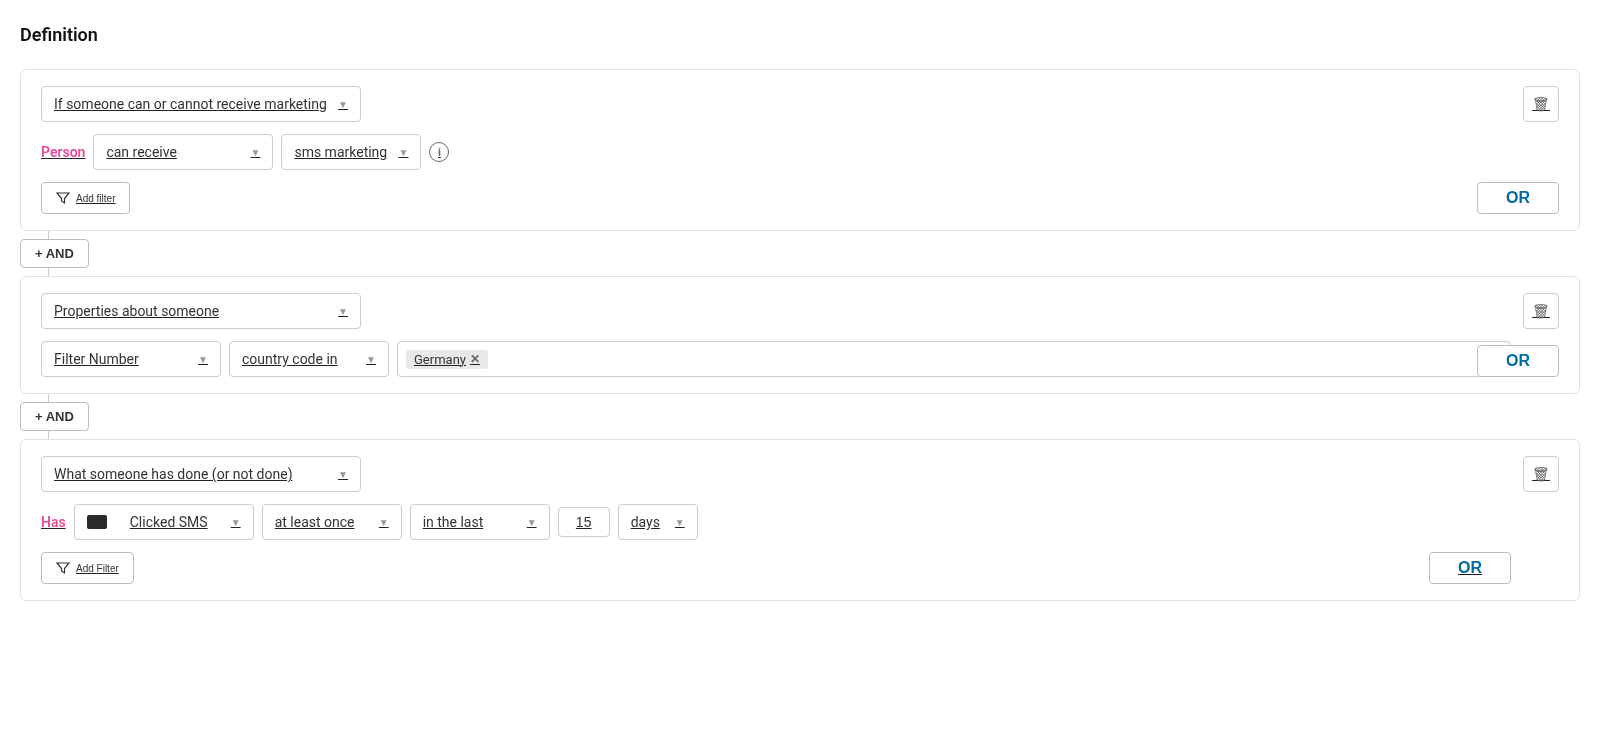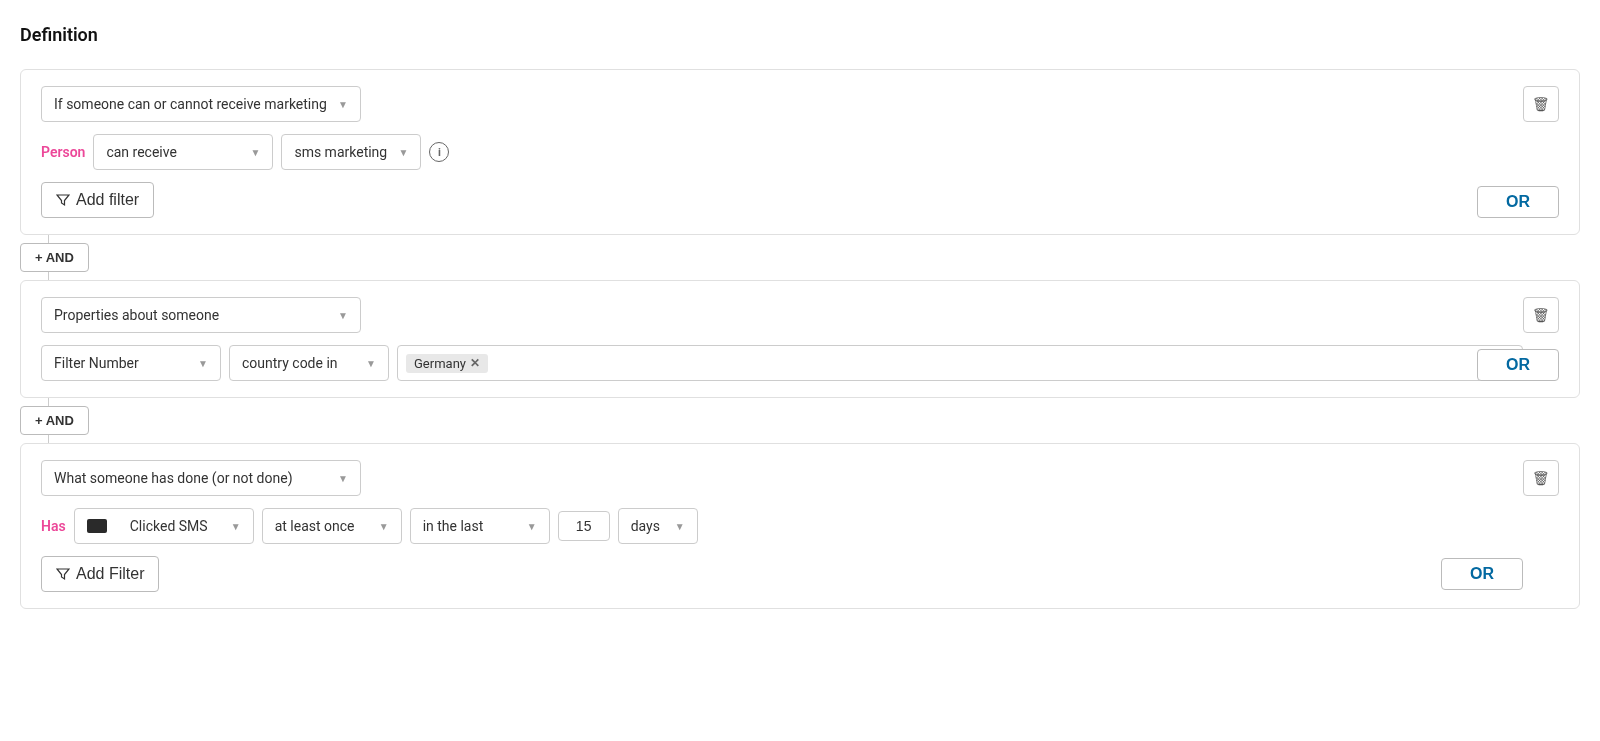--- a/index.html
+++ b/index.html
@@ -99,37 +99,38 @@
       font-weight: 600;
       cursor: pointer;
       color: #0369a1;
       flex-shrink: 0;
     }
 
     .block-header {
       display: flex;
       align-items: flex-start;
       justify-content: center;
-      gap: 0;
+      gap: 12px;
+      text-decoration: underline;
     }
 
     .block-content {
       flex: 1;
     }
 
     .add-filter-btn {
       display: flex;
       align-items: center;
       gap: 6px;
       border: 1px solid #bbb;
       background: #fff;
       border-radius: 4px;
       padding: 8px 14px;
       cursor: pointer;
-      font-size: 16px;
+      font-size: 10px;
       color: #333;
       font-weight: 500;
     }
 
     .info-icon {
       display: inline-flex;
       align-items: center;
       justify-content: center;
       width: 20px;
       height: 20px;

